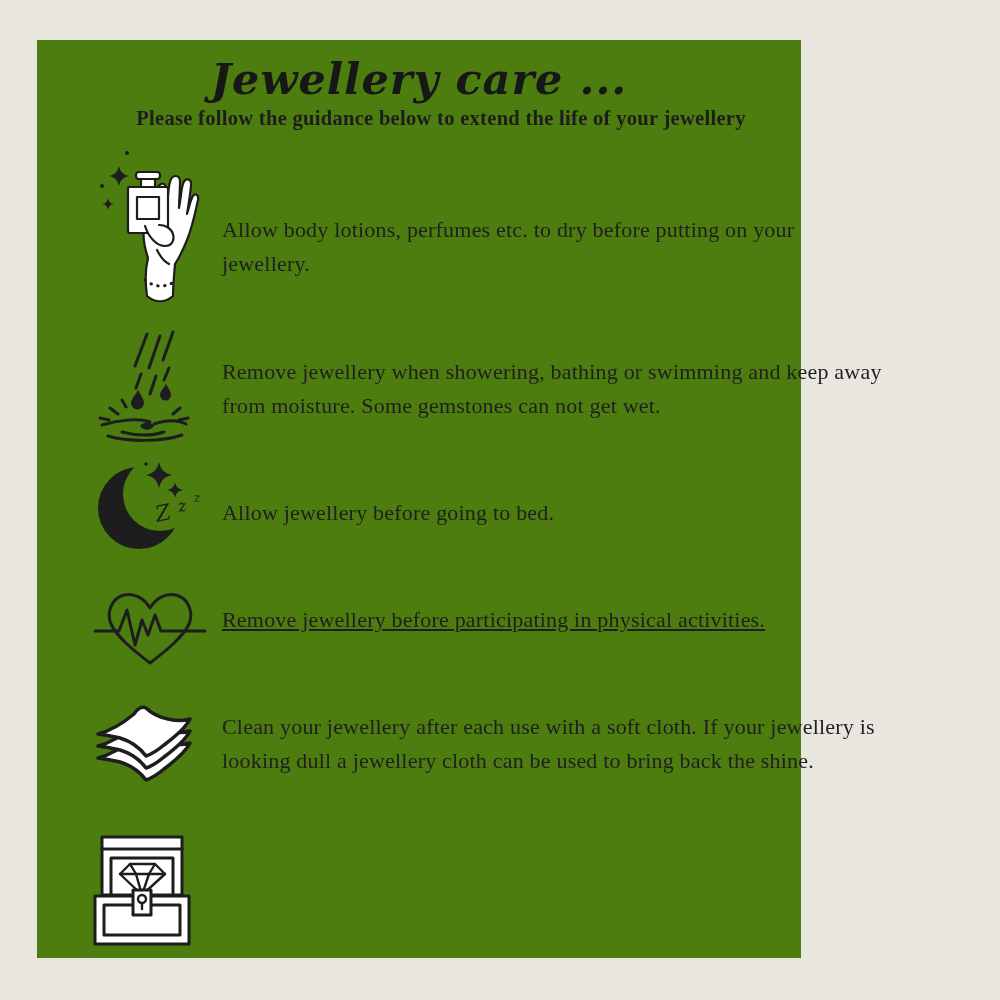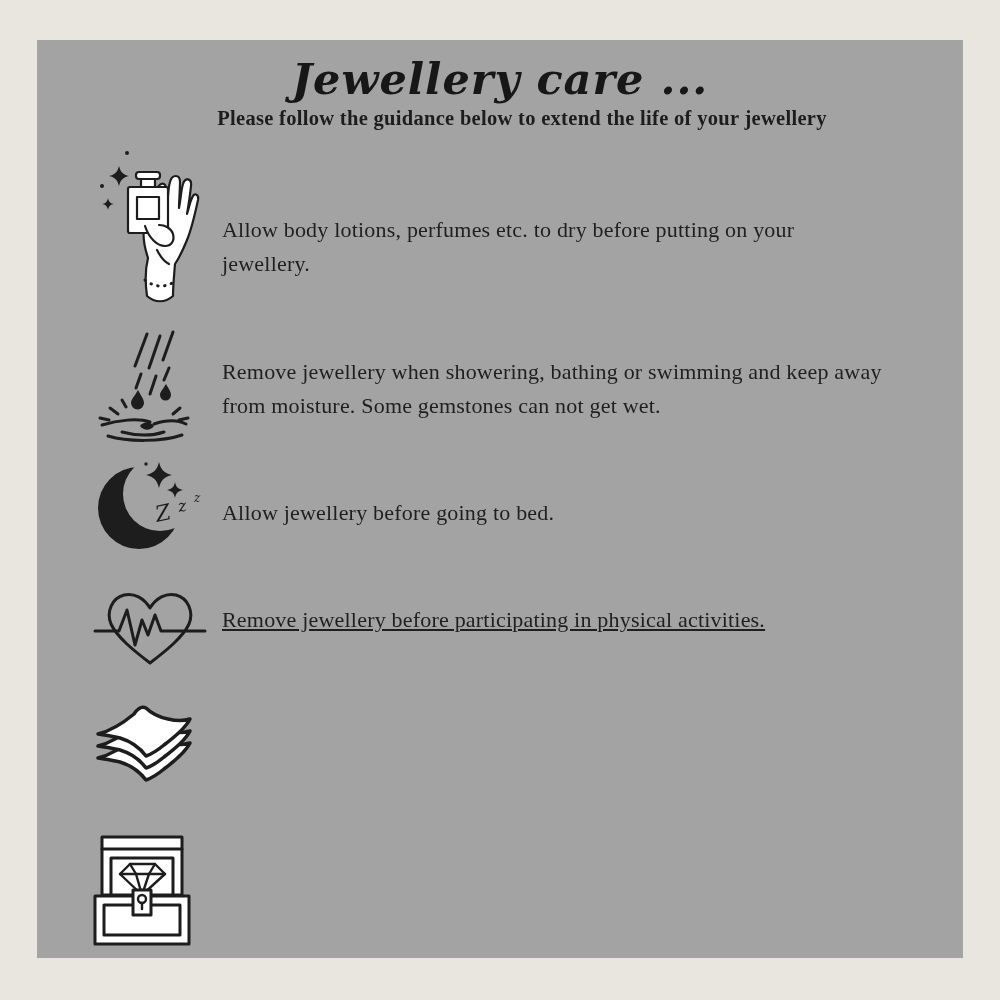--- a/index.html
+++ b/index.html
@@ -1,18 +1,18 @@
 <!DOCTYPE html>
 <html><head>
 <meta charset="utf-8">
 <style>
   html,body{margin:0;padding:0;}
   .page{position:relative;width:1000px;height:1000px;background:#e9e6df;overflow:hidden;
         font-family:"Liberation Serif",serif;}
-  .card{position:absolute;left:37px;top:40px;width:926px;height:918px;background:#a3a3a3;}
+  .card{position:absolute;left:37px;top:40px;width:764px;height:918px;background:#4d7c0f;}
   .title{position:absolute;top:14px;left:0;right:0;text-align:center;
          font-family:"DejaVu Serif",serif;font-style:italic;font-weight:700;
          font-size:43px;color:#171717;letter-spacing:1px;}
   .subtitle{position:absolute;top:67px;left:0;right:0;text-align:center;
             font-size:20.5px;color:#1d1d1d;letter-spacing:.3px;font-weight:600;margin-left:44px;}
   .item-icon{position:absolute;}
   .item-text{position:absolute;left:185px;font-size:22px;line-height:34px;
              color:#1f1f1f;letter-spacing:.2px;}
   .icon-1{left:58px;top:106px;width:108px;height:160px;}
   .icon-2{left:55px;top:288px;width:105px;height:122px;}
@@ -112,20 +112,21 @@
     </div>
     <div class="item-text text-4">Remove jewellery before participating in physical activities.</div>
 
     <div class="item-icon icon-5">
       <svg viewBox="0 0 108 86">
         <path class="wh" stroke-width="3.5" transform="translate(0,24)" d="M6,36 C18,33 30,26 42,16 C46,10 50,8 54,10 C58,14 66,19 76,21 C84,23 92,23 98,21 C94,29 84,38 72,47 C66,52 60,56 54,58 C48,50 38,43 28,40 C20,38 12,37 6,36 Z"></path>
         <path class="wh" stroke-width="3.5" transform="translate(0,12)" d="M6,36 C18,33 30,26 42,16 C46,10 50,8 54,10 C58,14 66,19 76,21 C84,23 92,23 98,21 C94,29 84,38 72,47 C66,52 60,56 54,58 C48,50 38,43 28,40 C20,38 12,37 6,36 Z"></path>
         <path class="wh" stroke-width="3.5" d="M6,36 C18,33 30,26 42,16 C46,10 50,8 54,10 C58,14 66,19 76,21 C84,23 92,23 98,21 C94,29 84,38 72,47 C66,52 60,56 54,58 C48,50 38,43 28,40 C20,38 12,37 6,36 Z"></path>
       </svg>
     </div>
+    <div class="item-text text-5">Clean your jewellery after each use with a soft cloth. If your jewellery is looking dull a jewellery cloth can be used to bring back the shine.</div>
 
     <div class="item-icon icon-6">
       <svg viewBox="0 0 106 118">
         <rect class="wh" stroke-width="3" x="13" y="4" width="80" height="58"></rect>
         <line class="ln" stroke-width="3" x1="13" y1="16" x2="93" y2="16"></line>
         <rect class="wh" stroke-width="3" x="22" y="25" width="62" height="37"></rect>
         <g class="ln" stroke-width="2.4">
           <polygon points="41,31 66,31 76,41 53,62 31,41"></polygon>
           <line x1="31" y1="41" x2="76" y2="41"></line>
           <line x1="41" y1="31" x2="47" y2="41"></line>

